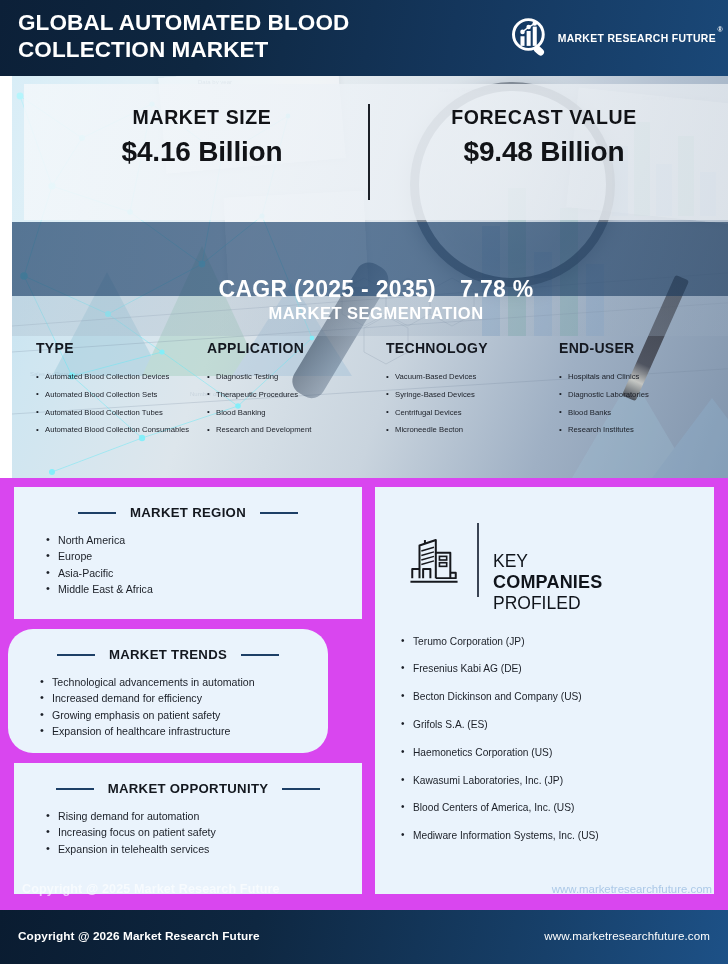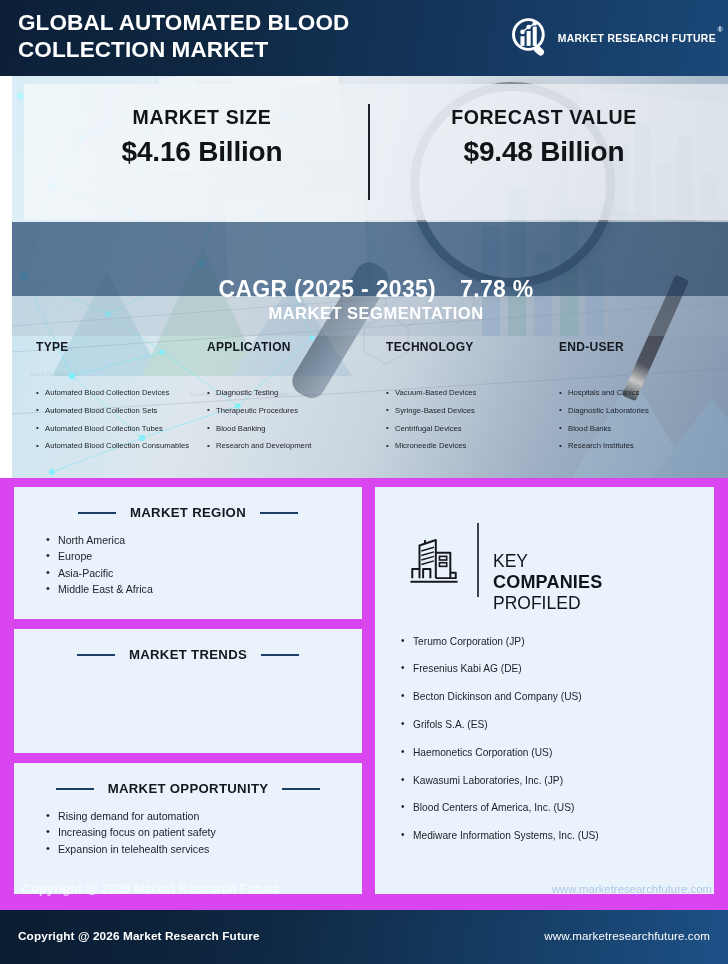--- a/index.html
+++ b/index.html
@@ -127,22 +127,22 @@
   .seg-cols {
     position: absolute; left: 14px; top: 264px; width: 700px; height: 132px;
     display: flex;
   }
   .seg-col { width: 25%; padding-right: 8px; }
   .seg-col:nth-child(1) { padding-left: 10px; }
   .seg-col:nth-child(2) { padding-left: 6px; }
   .seg-col:nth-child(3) { padding-left: 10px; }
   .seg-col:nth-child(4) { padding-left: 8px; }
   .seg-head {
-    font-size: 12px; font-weight: bold; color: #141820;
-    letter-spacing: .3px; margin-bottom: 34px;
+    font-size: 14px; font-weight: bold; color: #141820;
+    letter-spacing: .3px; margin-bottom: 16px;
   }
   .seg-list { list-style: none; }
   .seg-list li {
     position: relative; padding-left: 9px;
     font-size: 7.7px; color: #1b1f27; line-height: 1.25;
     margin-bottom: 8.2px;
   }
   .seg-list li::before {
     content: "•"; position: absolute; left: 0; top: -0.5px; font-size: 8px;
   }
@@ -165,21 +165,21 @@
   .bullets { list-style: none; margin-top: 12px; }
   .bullets li {
     position: relative; padding-left: 16px;
     font-size: 10.6px; color: #1b1f27; line-height: 1.55;
   }
   .bullets li::before {
     content: "•"; position: absolute; left: 4px; top: -1px; font-size: 11px;
   }
 
   #panel-region   { left: 14px;  top: 9px;   width: 348px; height: 132px; }
-  #panel-trends   { left: 14px;  top: 151px; width: 348px; height: 124px; }
+  #panel-trends   { left: 8px;  top: 151px; width: 320px; height: 124px; border-radius: 25px; }
   #panel-opp      { left: 14px;  top: 285px; width: 348px; height: 131px; }
   #panel-region .panel-title,
   #panel-trends .panel-title,
   #panel-opp .panel-title { margin-top: 18px; }
   #panel-region .bullets, #panel-trends .bullets, #panel-opp .bullets { margin-left: 28px; }
 
   #panel-companies { left: 375px; top: 9px; width: 339px; height: 407px; }
   .kc-head {
     display: flex; align-items: center; gap: 14px;
     padding: 20px 0 0 30px;
@@ -364,21 +364,21 @@
           <li>Blood Banking</li>
           <li>Research and Development</li>
         </ul>
       </div>
       <div class="seg-col">
         <div class="seg-head">TECHNOLOGY</div>
         <ul class="seg-list">
           <li>Vacuum-Based Devices</li>
           <li>Syringe-Based Devices</li>
           <li>Centrifugal Devices</li>
-          <li>Microneedle Devices</li>
+          <li>Microneedle Becton</li>
         </ul>
       </div>
       <div class="seg-col">
         <div class="seg-head">END-USER</div>
         <ul class="seg-list">
           <li>Hospitals and Clinics</li>
           <li>Diagnostic Laboratories</li>
           <li>Blood Banks</li>
           <li>Research Institutes</li>
         </ul>
@@ -423,20 +423,26 @@
         <li>Middle East &amp; Africa</li>
       </ul>
     </div>
 
     <div class="panel" id="panel-trends">
       <div class="panel-title">
         <span class="dash"></span>
         <span>MARKET TRENDS</span>
         <span class="dash"></span>
       </div>
+      <ul class="bullets">
+        <li>Technological advancements in automation</li>
+        <li>Increased demand for efficiency</li>
+        <li>Growing emphasis on patient safety</li>
+        <li>Expansion of healthcare infrastructure</li>
+      </ul>
     </div>
 
     <div class="panel" id="panel-opp">
       <div class="panel-title">
         <span class="dash"></span>
         <span>MARKET OPPORTUNITY</span>
         <span class="dash"></span>
       </div>
       <ul class="bullets">
         <li>Rising demand for automation</li>

